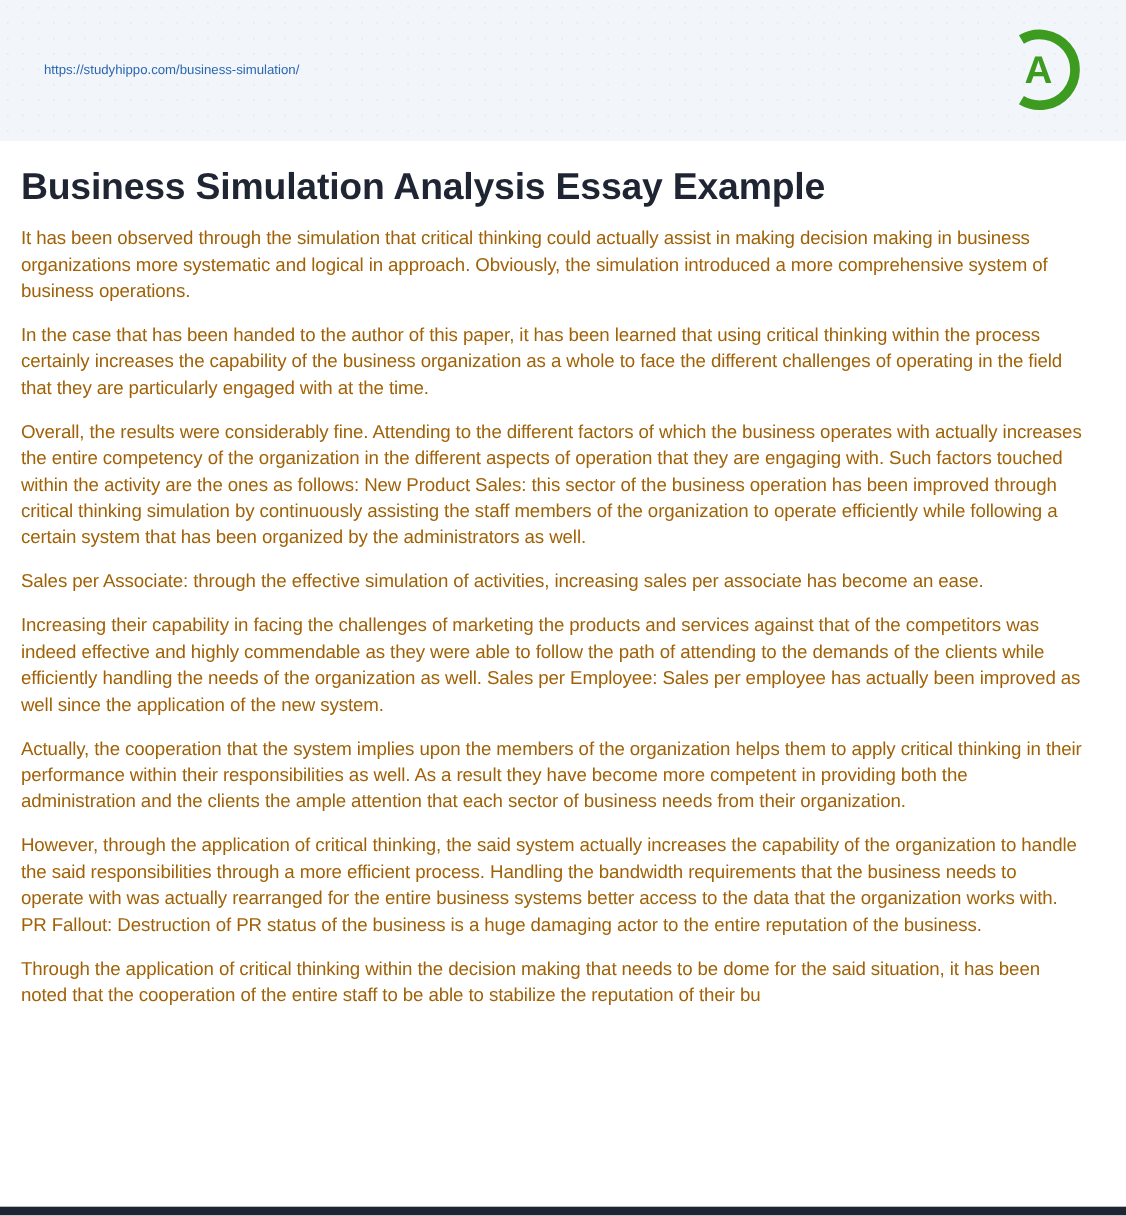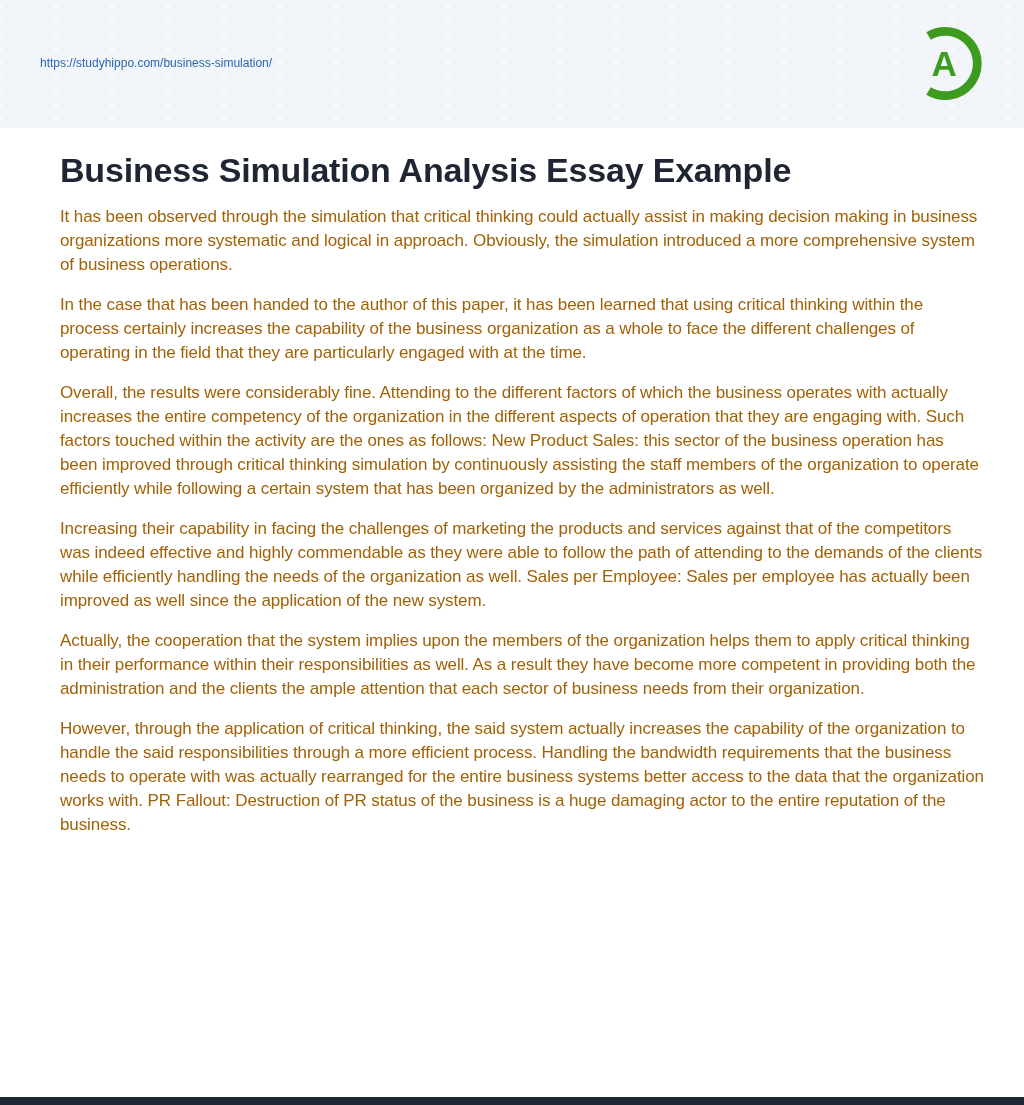--- a/index.html
+++ b/index.html
@@ -37,21 +37,21 @@
     font-weight: 400;
   }
   .logo {
     position: absolute;
     right: 38px;
     top: 22px;
     width: 78px;
     height: 84px;
   }
   .main {
-    padding: 23px 39px 0 60px;
+    padding: 23px 39px 0 19px;
   }
   h1.essay-title {
     color: #1f2533;
     font-size: 34px;
     font-weight: 700;
     letter-spacing: -0.2px;
     line-height: 1.15;
     margin-bottom: 15px;
   }
   .essay-body p {
@@ -83,19 +83,21 @@
   </div>
 </div>
 
 <div class="main">
   <h1 class="essay-title">Business Simulation Analysis Essay Example</h1>
 
   <div class="essay-body">
     <p>It has been observed through the simulation that critical thinking could actually assist in making decision making in business organizations more systematic and logical in approach. Obviously, the simulation introduced a more comprehensive system of business operations.</p>
     <p>In the case that has been handed to the author of this paper, it has been learned that using critical thinking within the process certainly increases the capability of the business organization as a whole to face the different challenges of operating in the field that they are particularly engaged with at the time.</p>
     <p>Overall, the results were considerably fine. Attending to the different factors of which the business operates with actually increases the entire competency of the organization in the different aspects of operation that they are engaging with. Such factors touched within the activity are the ones as follows: New Product Sales: this sector of the business operation has been improved through critical thinking simulation by continuously assisting the staff members of the organization to operate efficiently while following a certain system that has been organized by the administrators as well.</p>
+    <p>Sales per Associate: through the effective simulation of activities, increasing sales per associate has become an ease.</p>
     <p>Increasing their capability in facing the challenges of marketing the products and services against that of the competitors was indeed effective and highly commendable as they were able to follow the path of attending to the demands of the clients while efficiently handling the needs of the organization as well. Sales per Employee: Sales per employee has actually been improved as well since the application of the new system.</p>
     <p>Actually, the cooperation that the system implies upon the members of the organization helps them to apply critical thinking in their performance within their responsibilities as well. As a result they have become more competent in providing both the administration and the clients the ample attention that each sector of business needs from their organization.</p>
     <p>However, through the application of critical thinking, the said system actually increases the capability of the organization to handle the said responsibilities through a more efficient process. Handling the bandwidth requirements that the business needs to operate with was actually rearranged for the entire business systems better access to the data that the organization works with. PR Fallout: Destruction of PR status of the business is a huge damaging actor to the entire reputation of the business.</p>
+    <p>Through the application of critical thinking within the decision making that needs to be dome for the said situation, it has been noted that the cooperation of the entire staff to be able to stabilize the reputation of their bu</p>
   </div>
 </div>
 
 <div class="footer-bar"></div>
 
 </body></html>

